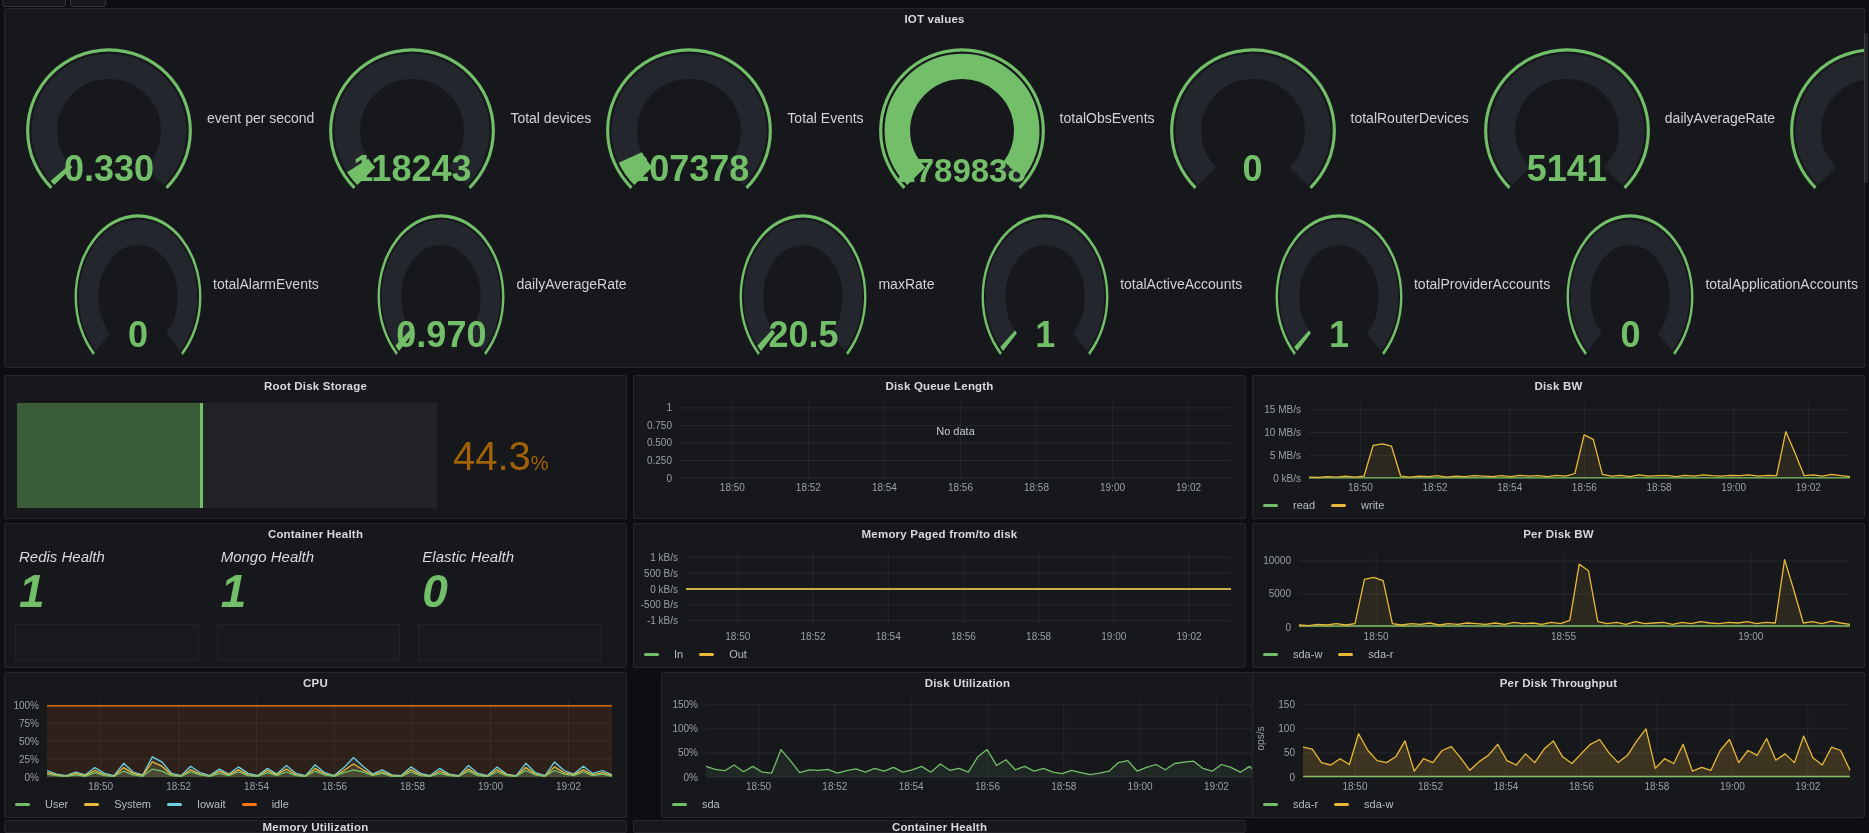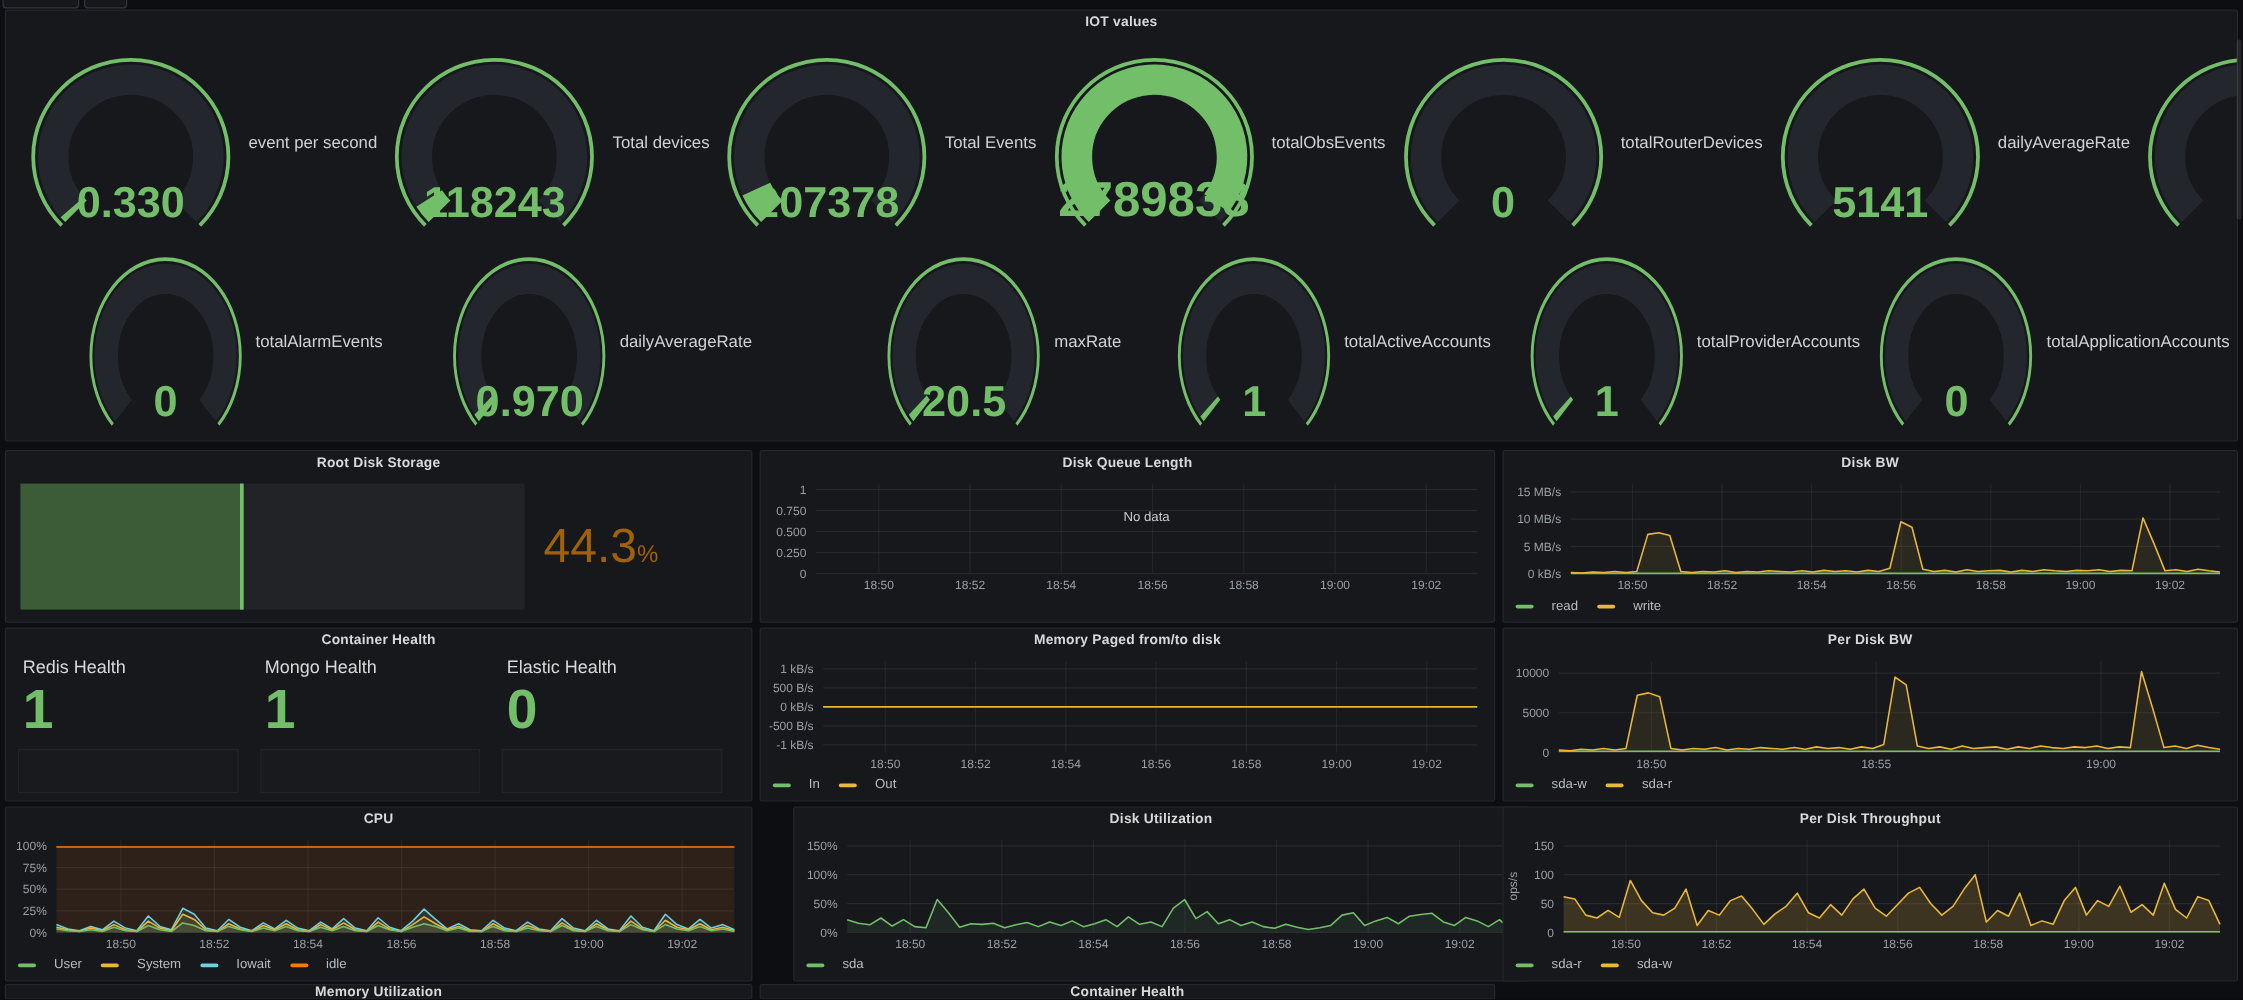--- a/index.html
+++ b/index.html
@@ -21,21 +21,21 @@
   .gauge-label{font-size:14px;color:#d0d2d6;margin-top:0px;white-space:nowrap;line-height:18px;}
   
   .bar-area{position:absolute;left:8px;right:8px;top:27px;bottom:10px;}
   .bar-track{position:absolute;left:4px;top:0;bottom:0;width:420px;background:#212327;}
   .bar-fill{position:absolute;left:0;top:0;bottom:0;background:#3a5c36;border-right:3px solid #73BF69;box-sizing:border-box;}
   .bar-value{position:absolute;left:440px;top:50%;transform:translateY(-50%);
              color:#a16207;font-size:40px;font-weight:500;white-space:nowrap;}
   .bar-unit{font-size:20px;font-weight:500;}
   
   .stats-row{flex:1;display:flex;padding:0 8px;}
-  .stat-cell{flex:1;position:relative;padding:2px 6px;}
+  .stat-cell{flex:1;position:relative;padding:2px 6px;font-style:italic;}
   .stat-label{font-size:15px;color:#d8d9da;line-height:22px;}
   .stat-value{font-size:46px;font-weight:700;color:#73BF69;line-height:1.02;}
   .stat-sub{position:absolute;left:2px;right:16px;top:80px;bottom:6px;
             border:1px solid rgba(255,255,255,0.045);background:rgba(255,255,255,0.012);}
   
   .chart-body{flex:1;position:relative;min-height:0;}
   .legend{flex:0 0 18px;display:flex;align-items:center;gap:16px;padding:0 10px 4px;}
   .legend-item{display:flex;align-items:center;gap:15px;font-size:11px;color:#b7bdc3;cursor:pointer;}
   .swatch{width:15px;height:3px;border-radius:2px;display:inline-block;}
   .scroll-thumb{position:absolute;right:1px;top:33px;width:4px;height:150px;
@@ -75,21 +75,21 @@
                 <path d="M 53.33 134.67 A 66 66 0 1 1 146.67 134.67" stroke="#23262c" stroke-width="26" fill="none"></path>
                 <path d="M 53.33 134.67 A 66 66 0 0 1 40.06 115.63" stroke="#73BF69" stroke-width="26" fill="none"></path>
               </svg><div class="gauge-value">207378</div></div>
             <div class="gauge-label">Total Events</div>
           </div>
           <div class="gauge-cell">
             <div class="gauge-wrap"><svg viewBox="0 0 200 150" preserveAspectRatio="none" width="196" height="146">
                 <path d="M 41.31 146.69 A 83 83 0 1 1 158.69 146.69" stroke="#73BF69" stroke-width="3.2" fill="none"></path>
                 <path d="M 53.33 134.67 A 66 66 0 1 1 146.67 134.67" stroke="#23262c" stroke-width="26" fill="none"></path>
                 <path d="M 53.33 134.67 A 66 66 0 1 1 152.78 127.63" stroke="#73BF69" stroke-width="26" fill="none"></path>
-              </svg><div class="gauge-value" style="font-size: 41px;">2789838</div></div>
+              </svg><div class="gauge-value" style="font-size: 33px;">2789838</div></div>
             <div class="gauge-label">totalObsEvents</div>
           </div>
           <div class="gauge-cell">
             <div class="gauge-wrap"><svg viewBox="0 0 200 150" preserveAspectRatio="none" width="196" height="146">
                 <path d="M 41.31 146.69 A 83 83 0 1 1 158.69 146.69" stroke="#73BF69" stroke-width="3.2" fill="none"></path>
                 <path d="M 53.33 134.67 A 66 66 0 1 1 146.67 134.67" stroke="#23262c" stroke-width="26" fill="none"></path>
               </svg><div class="gauge-value">0</div></div>
             <div class="gauge-label">totalRouterDevices</div>
           </div>
           <div class="gauge-cell">

